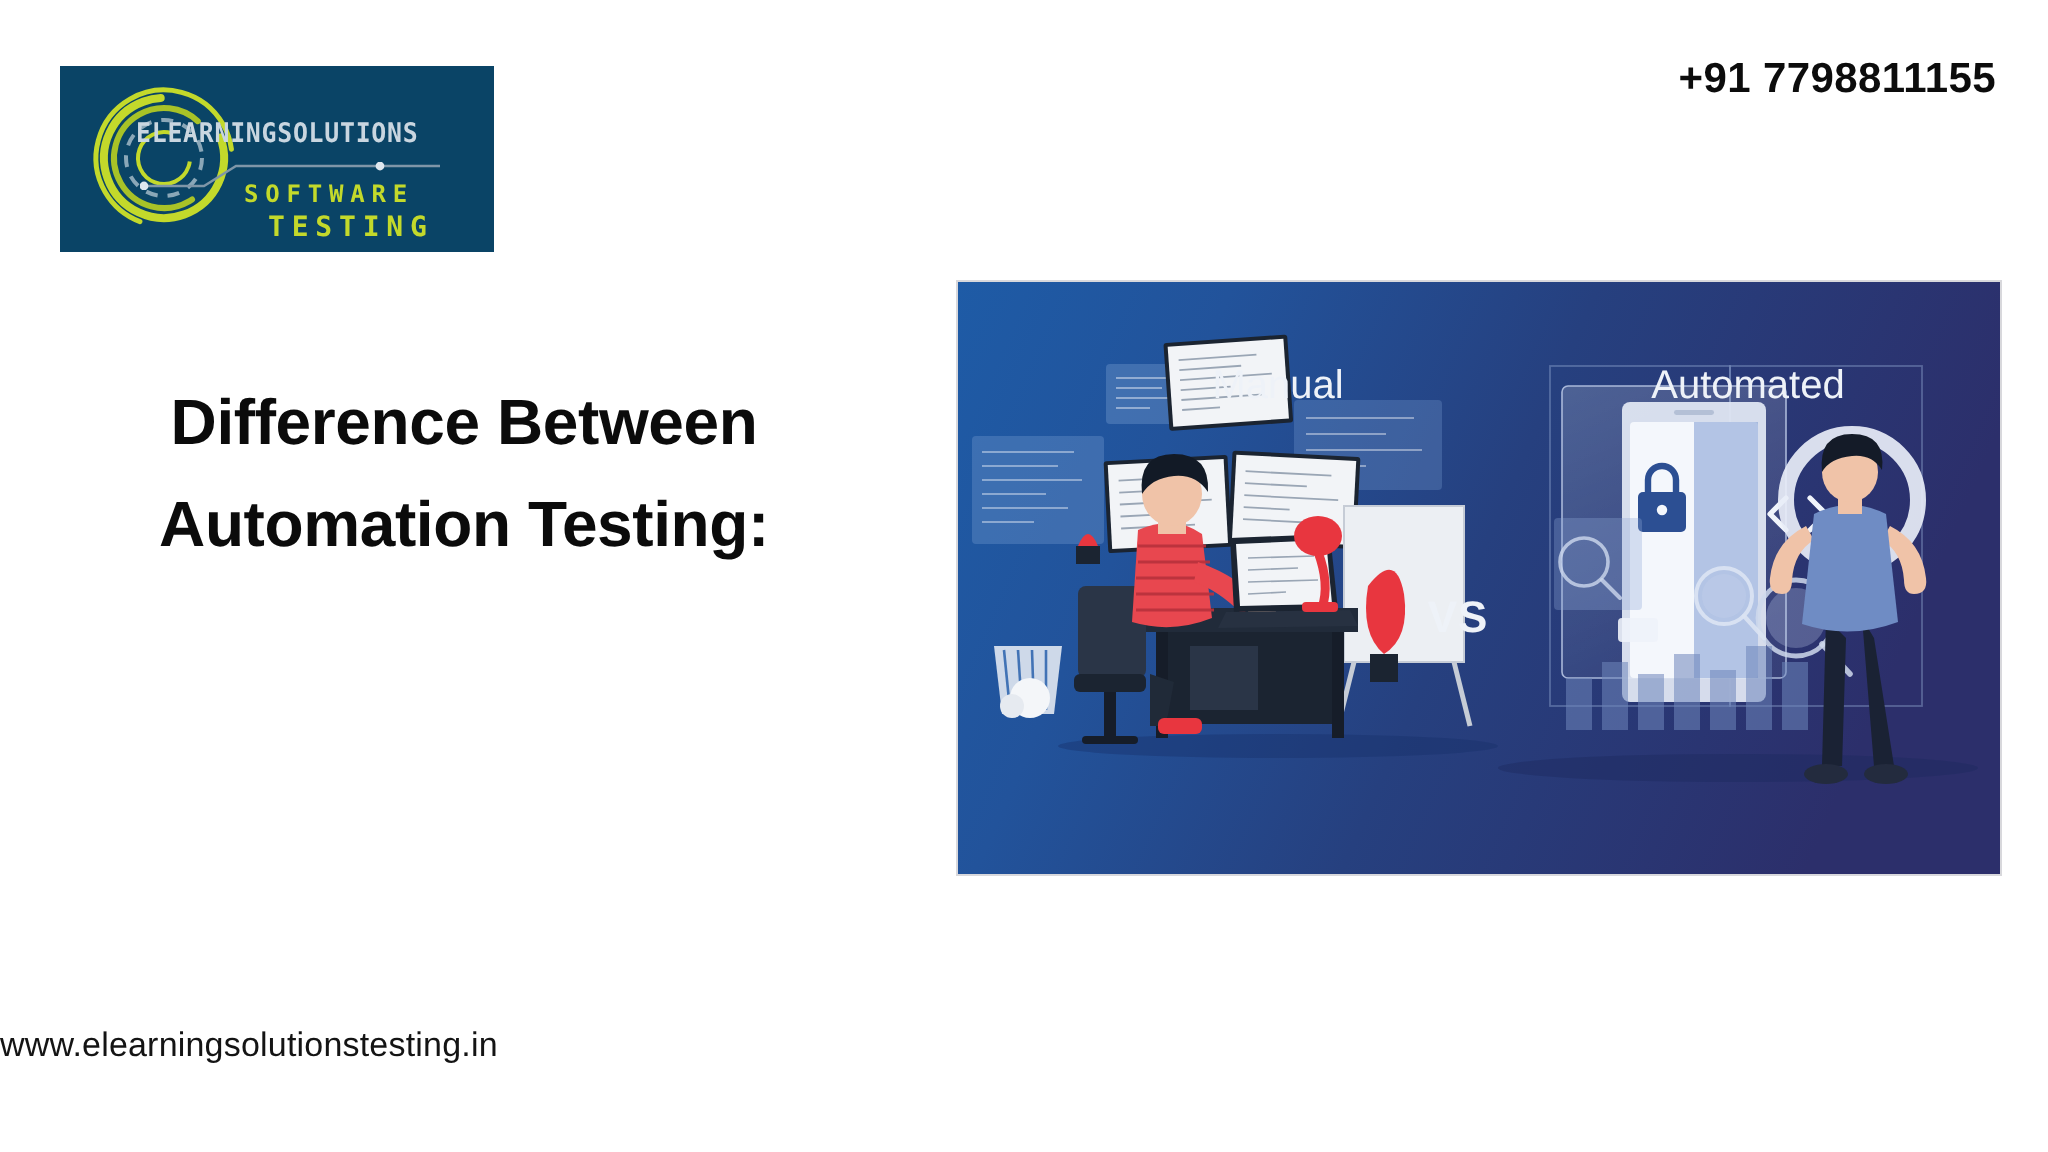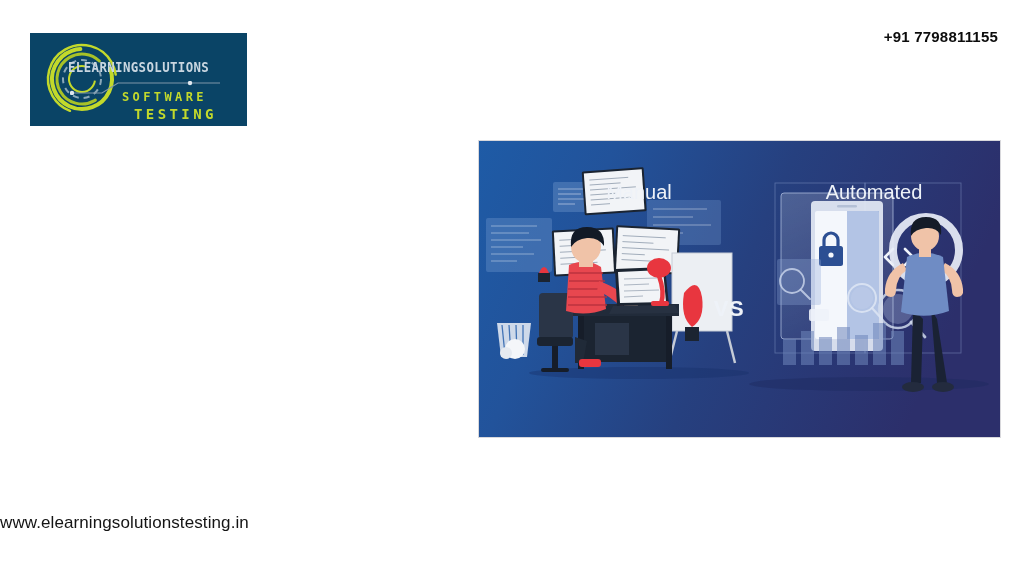--- a/index.html
+++ b/index.html
@@ -81,21 +81,21 @@
     color: #c3d92b;
     font-family: "DejaVu Sans Mono", monospace;
     white-space: nowrap;
   }
 
   
   #phone-number {
     position: absolute;
     right: 26px;
     top: 28px;
-    font-size: 15px;
+    font-size: 21px;
     font-weight: 700;
     letter-spacing: 0.2px;
     color: #0c0c0c;
     white-space: nowrap;
   }
 
   
   #heading {
     position: absolute;
     left: 32px;
@@ -161,20 +161,22 @@
     </svg>
 
     <div id="logo-sub1">SOFTWARE</div>
     <div id="logo-sub2">TESTING</div>
   </div>
 </div>
 
 <div id="phone-number">+91 7798811155</div>
 
 <div id="heading">
+  <div class="line">Difference Between</div>
+  <div class="line">Automation Testing:</div>
 </div>
 
 <div id="illustration">
   <svg width="521" height="296" viewBox="0 0 521 296">
     <defs>
       <linearGradient id="bgGrad" x1="0" y1="0" x2="1" y2="0.25">
         <stop offset="0%" stop-color="#1e5ba6"></stop>
         <stop offset="25%" stop-color="#22539b"></stop>
         <stop offset="58%" stop-color="#26407f"></stop>
         <stop offset="100%" stop-color="#2c2f6b"></stop>

